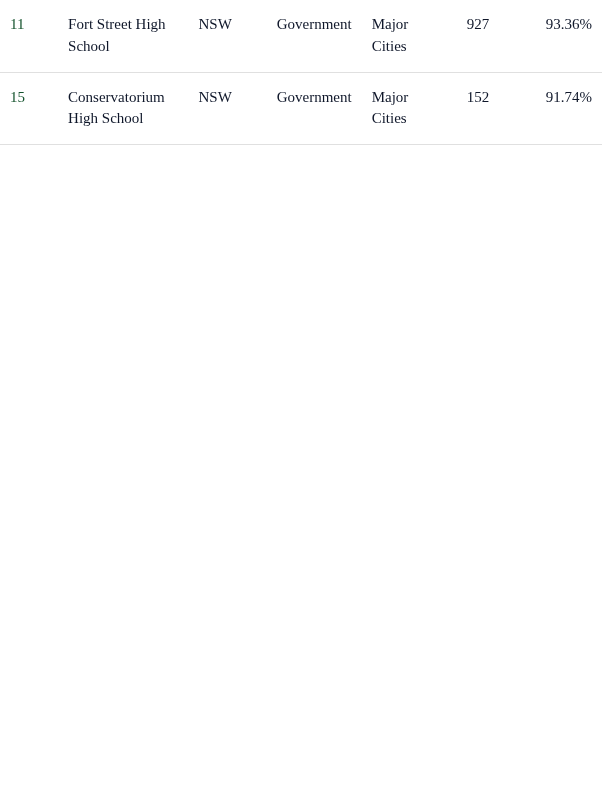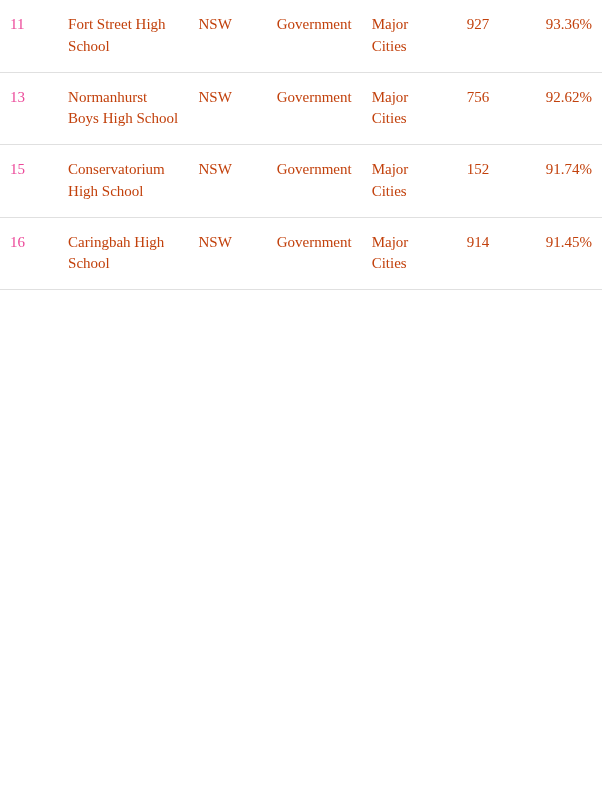--- a/index.html
+++ b/index.html
@@ -18,25 +18,25 @@
       width: 100%;
       border-collapse: collapse;
     }
     tr {
       border-bottom: 1px solid #e0e0e0;
     }
     td {
       padding: 14px 10px;
       vertical-align: top;
       line-height: 1.45;
-      color: #c2410c;
+      color: #0f172a;
     }
     td:first-child {
       width: 52px;
-      color: #ec4899;
+      color: #14532d;
     }
     td:nth-child(2) {
       width: 95px;
     }
     td:nth-child(3) {
       width: 70px;
       margin-top: 6px;
     }
     td:nth-child(4) {
       width: 85px;
@@ -61,40 +61,22 @@
       <tr>
       <td>11</td>
       <td>Fort Street High School</td>
       <td>NSW</td>
       <td>Govern­ment</td>
       <td>Major Cities</td>
       <td>927</td>
       <td>93.36%</td>
     </tr>
       <tr>
-      <td>13</td>
-      <td>Normanhurst Boys High School</td>
-      <td>NSW</td>
-      <td>Govern­ment</td>
-      <td>Major Cities</td>
-      <td>756</td>
-      <td>92.62%</td>
-    </tr>
-      <tr>
       <td>15</td>
       <td>Conservatorium High School</td>
       <td>NSW</td>
       <td>Govern­ment</td>
       <td>Major Cities</td>
       <td>152</td>
       <td>91.74%</td>
     </tr>
-      <tr>
-      <td>16</td>
-      <td>Caringbah High School</td>
-      <td>NSW</td>
-      <td>Govern­ment</td>
-      <td>Major Cities</td>
-      <td>914</td>
-      <td>91.45%</td>
-    </tr>
     </tbody>
 </table>
 
 </body></html>

